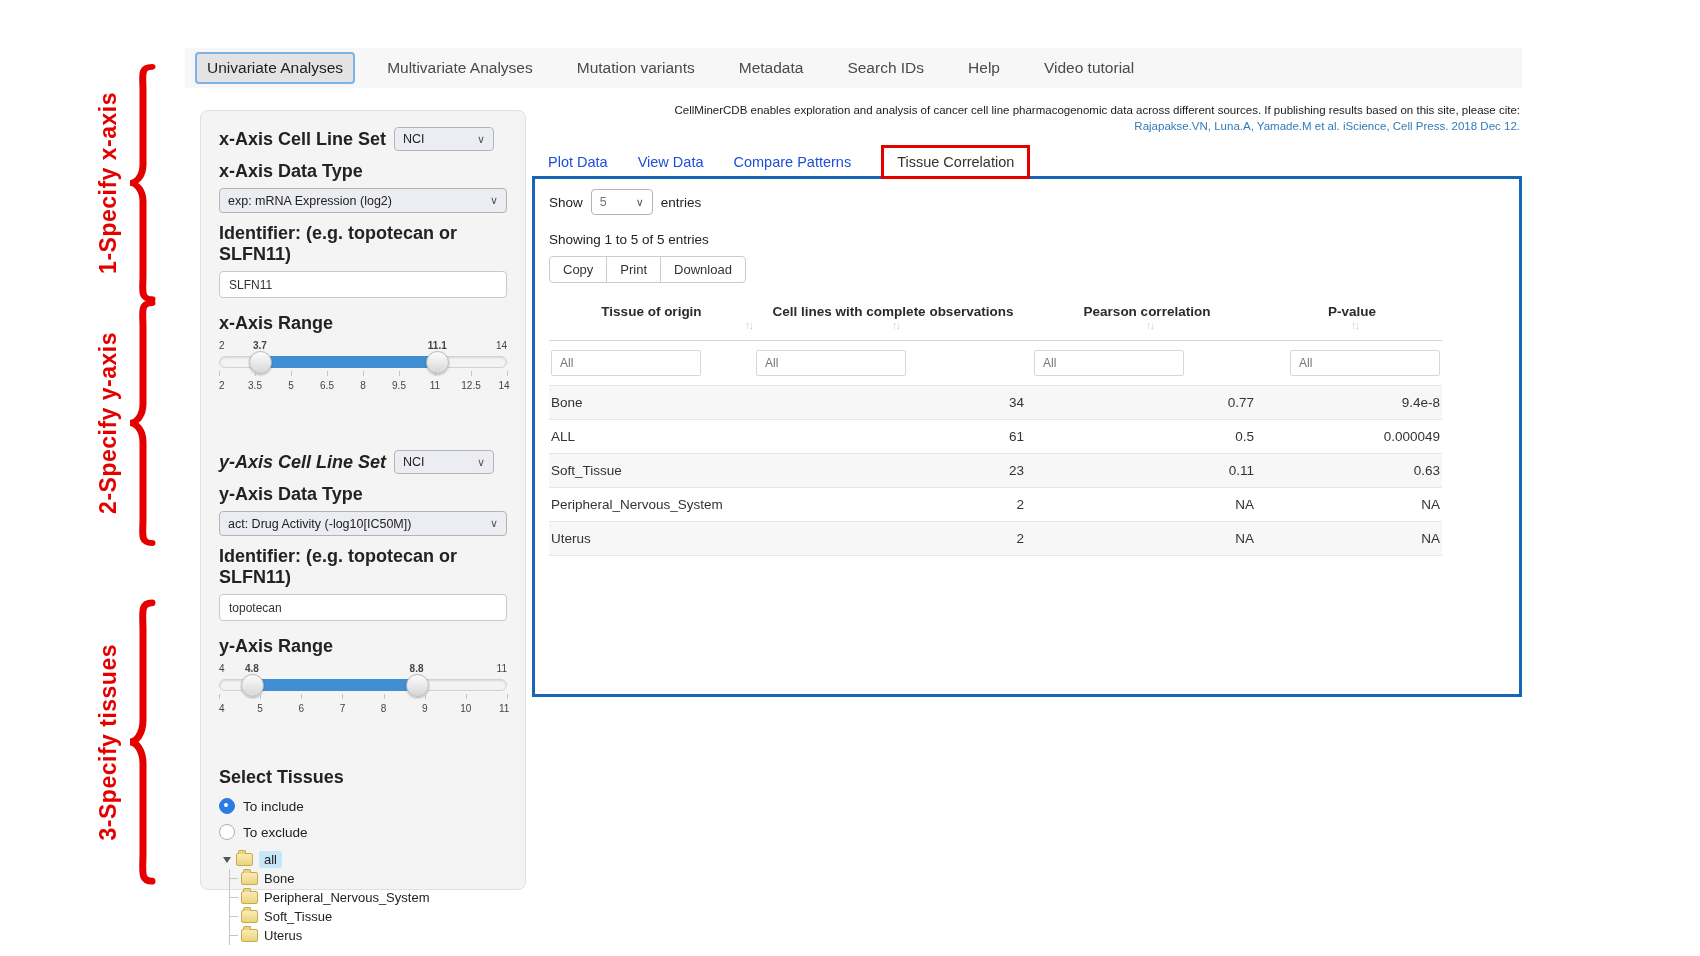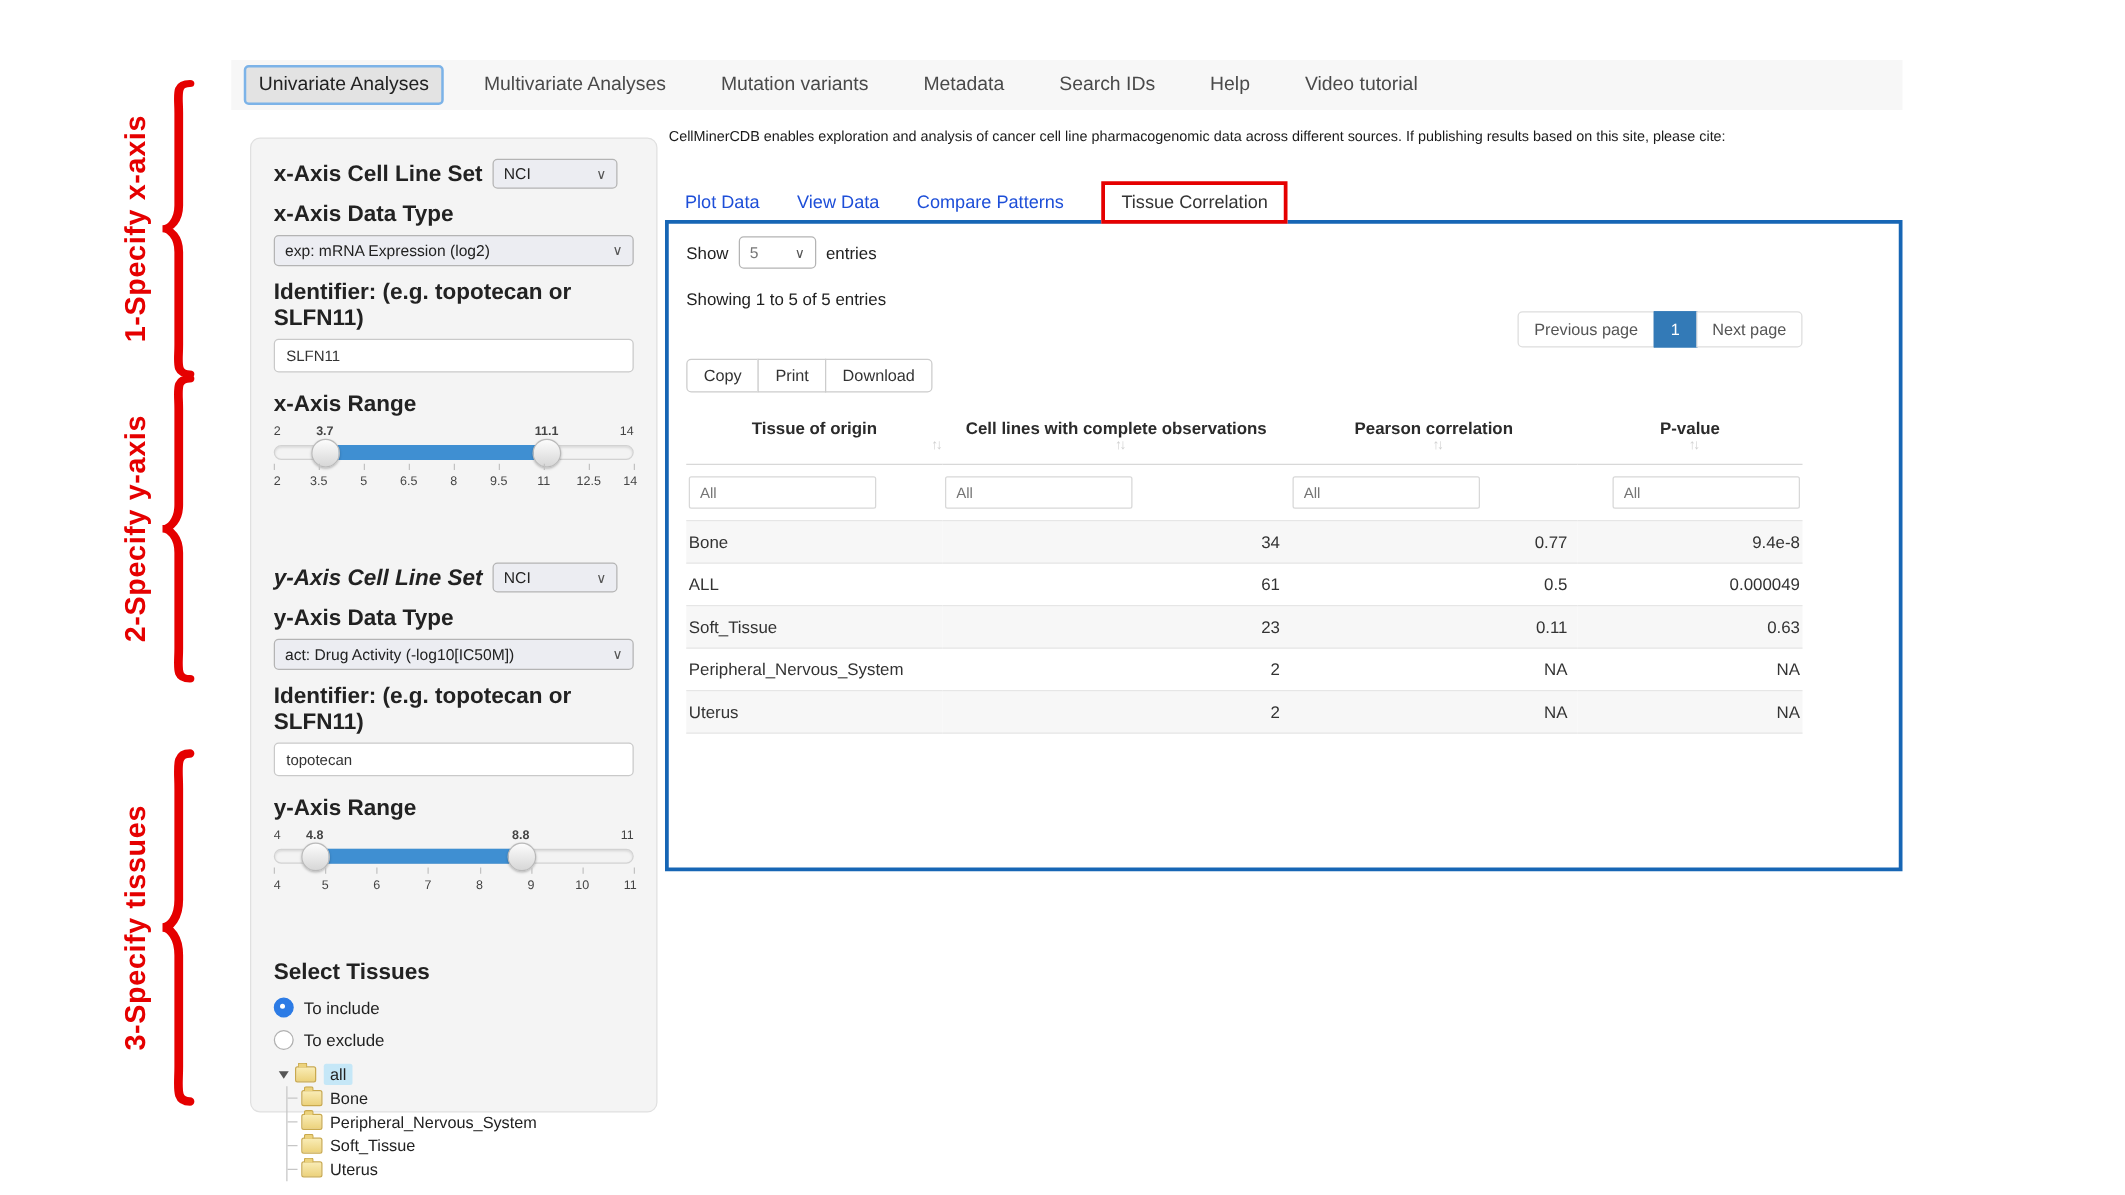--- a/index.html
+++ b/index.html
@@ -62,21 +62,21 @@
     border-radius:2px;position:relative;margin:0 6px 0 3px;flex:none;}
   .folder::before{content:'';position:absolute;top:-4px;left:1px;width:6px;height:3px;
     background:#ecd27c;border:1px solid #c9a94e;border-bottom:none;border-radius:2px 2px 0 0;}
   .hl{background:#c5e7f7;padding:1px 5px;border-radius:2px;cursor:pointer;}
   .tree-children{margin-left:10px;border-left:1px solid #c6c6c6;}
   .tree-children .tree-row::before{content:'';width:8px;border-top:1px solid #c6c6c6;margin-right:0;flex:none;}
   .elbow2{width:9px;height:14px;border-left:1px solid #c6c6c6;border-bottom:1px solid #c6c6c6;
     margin:0 0 7px 3px;flex:none;}
   .tree-label{cursor:pointer;}
   
-  .citation{position:absolute;left:535px;top:104px;width:985px;text-align:left;font-size:11.5px;color:#1a1a1a;}
+  .citation{position:absolute;left:535px;top:104px;width:985px;text-align:right;font-size:11.5px;color:#1a1a1a;}
   .citation-link{color:#337ab7;margin-top:4px;cursor:pointer;}
   .subtabs{position:absolute;left:548px;top:145px;display:flex;align-items:center;gap:30px;font-size:14.5px;z-index:5;}
   .subtab{color:#1d4ed8;cursor:pointer;white-space:nowrap;}
   .subtab.active{color:#333;border:3px solid #e50000;padding:6px 13px;background:#fff;}
   
   .panel{position:absolute;left:532px;top:176px;width:990px;height:521px;border:3px solid #1766b5;
     box-sizing:border-box;padding:10px 14px;background:#fff;}
   .content{width:893px;}
   .show-row{display:flex;align-items:center;gap:8px;font-size:13.5px;}
   .info-text{margin-top:17px;font-size:13.5px;}
@@ -285,20 +285,21 @@
 
   <div class="tree-row" style="margin-top:14px;margin-left:6px;">
     <span class="elbow2"></span>
     <span class="folder"></span>
     <span class="hl">no_selection</span>
   </div>
 </div>
 
 <div class="citation">
   <div>CellMinerCDB enables exploration and analysis of cancer cell line pharmacogenomic data across different sources. If publishing results based on this site, please cite:</div>
+  <div class="citation-link">Rajapakse.VN, Luna.A, Yamade.M et al. iScience, Cell Press. 2018 Dec 12.</div>
 </div>
 
 <div class="subtabs">
   <span class="subtab">Plot Data</span>
   <span class="subtab">View Data</span>
   <span class="subtab">Compare Patterns</span>
   <span class="subtab active">Tissue Correlation</span>
 </div>
 
 <div class="panel">
@@ -308,25 +309,20 @@
       <span>Show</span>
       <div class="sel tiny">
         <span>5</span>
         <span class="chev">∨</span>
       </div>
       <span>entries</span>
     </div>
 
     <div class="info-text">Showing 1 to 5 of 5 entries</div>
 
-    <div class="pager-row">
-      <span class="pg-btn pg-prev">Previous page</span>
-      <span class="pg-cur">1</span>
-      <span class="pg-btn pg-next">Next page</span>
-    </div>
 
     <div class="export-group">
       <span class="exp-btn">Copy</span>
       <span class="exp-btn">Print</span>
       <span class="exp-btn">Download</span>
     </div>
 
     <table class="dt">
       <colgroup>
           <col style="width:205px;">

